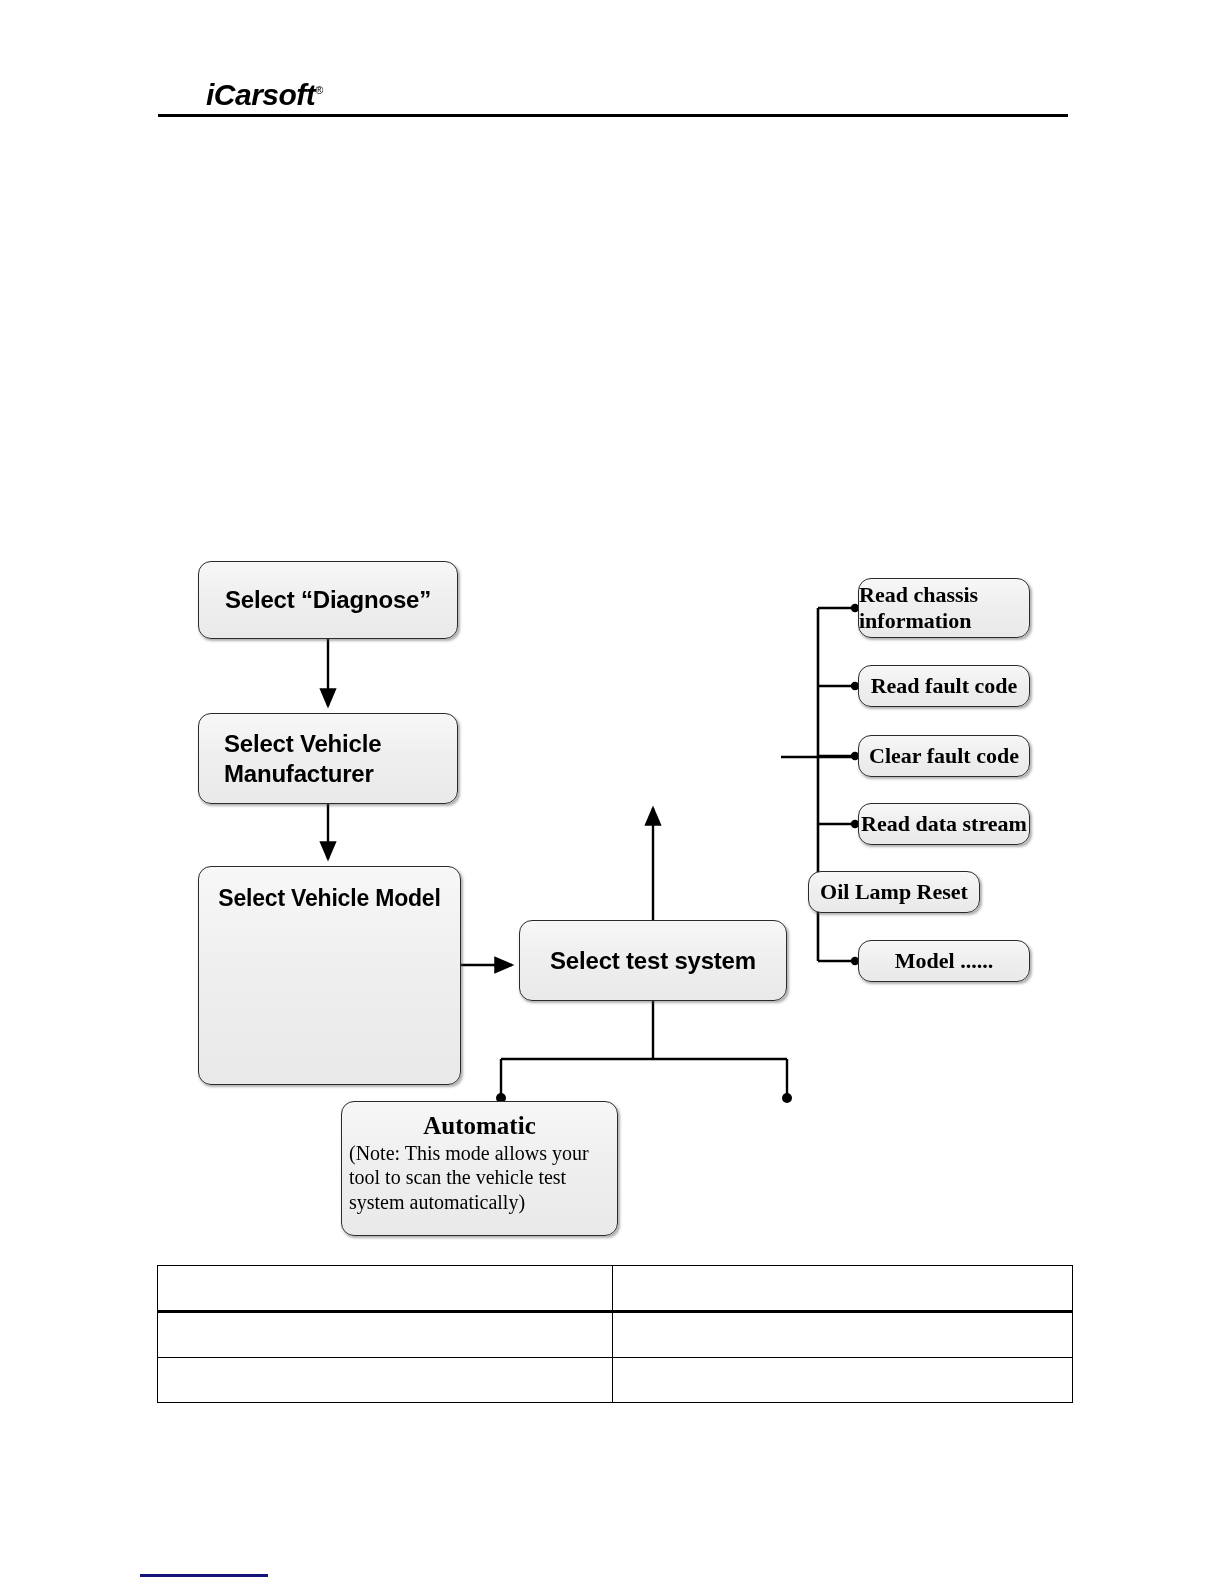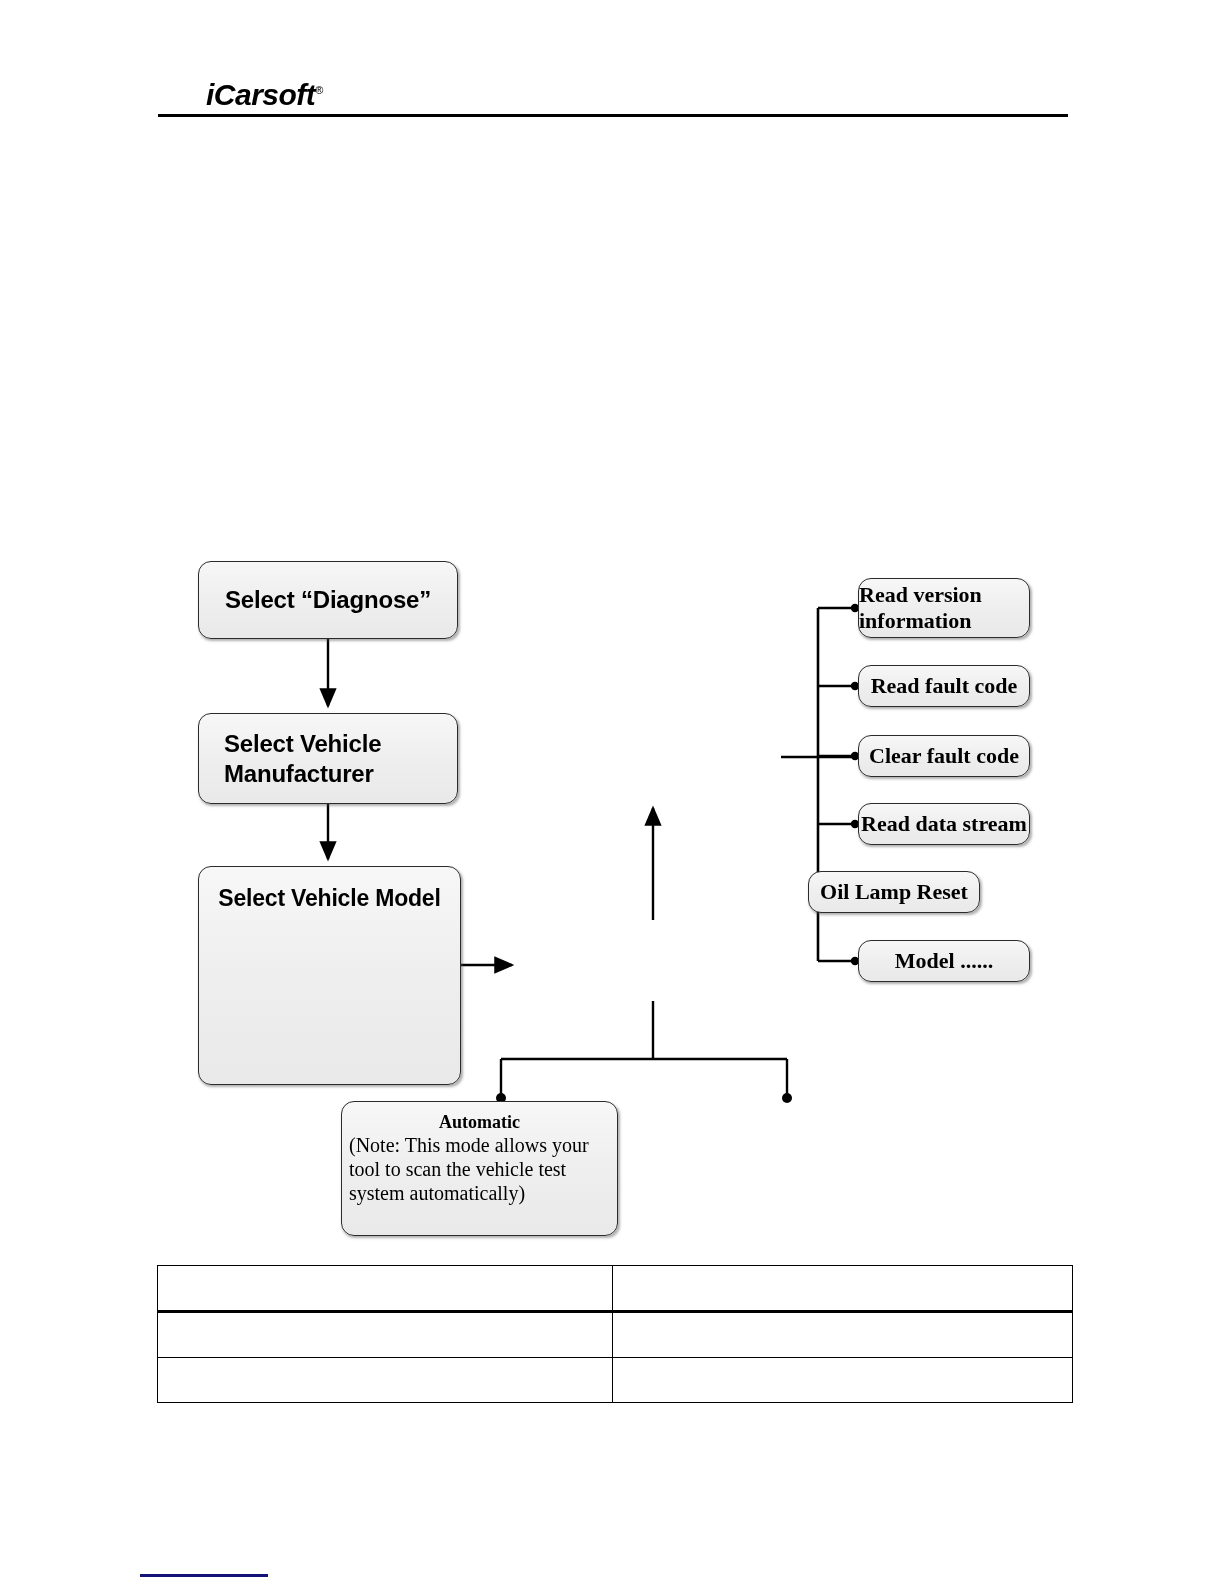--- a/index.html
+++ b/index.html
@@ -86,21 +86,21 @@
   }
   .node .title-serif {
     font-family: "Liberation Serif", serif;
     font-weight: bold;
     font-size: 22px;
     line-height: 1.18;
   }
   .node .title-serif-lg {
     font-family: "Liberation Serif", serif;
     font-weight: bold;
-    font-size: 18px;
+    font-size: 25px;
     line-height: 1.15;
   }
   .node .note {
     font-family: "Liberation Serif", serif;
     font-weight: normal;
     font-size: 20px;
     line-height: 1.22;
     padding: 0 7px;
   }
 
@@ -211,29 +211,32 @@
 
     <div class="node" id="n-manufacturer">
       <div class="title-sans">Select Vehicle Manufacturer</div>
     </div>
 
     <div class="node" id="n-model">
       <div class="title-sans" style="font-size:23px;">Select Vehicle Model</div>
     </div>
 
 
+    <div class="node" id="n-testsystem">
+      <div class="title-sans">Select test system</div>
+    </div>
 
     <div class="node" id="n-automatic">
       <div class="title-serif-lg">Automatic</div>
       <div class="note">(Note: This mode allows your tool to scan the vehicle test system automatically)</div>
     </div>
 
 
     <div class="node" id="n-readversion">
-      <div class="title-serif">Read version information</div>
+      <div class="title-serif">Read chassis information</div>
     </div>
 
     <div class="node" id="n-readfault">
       <div class="title-serif">Read fault code</div>
     </div>
 
     <div class="node" id="n-clearfault">
       <div class="title-serif">Clear fault code</div>
     </div>
 

